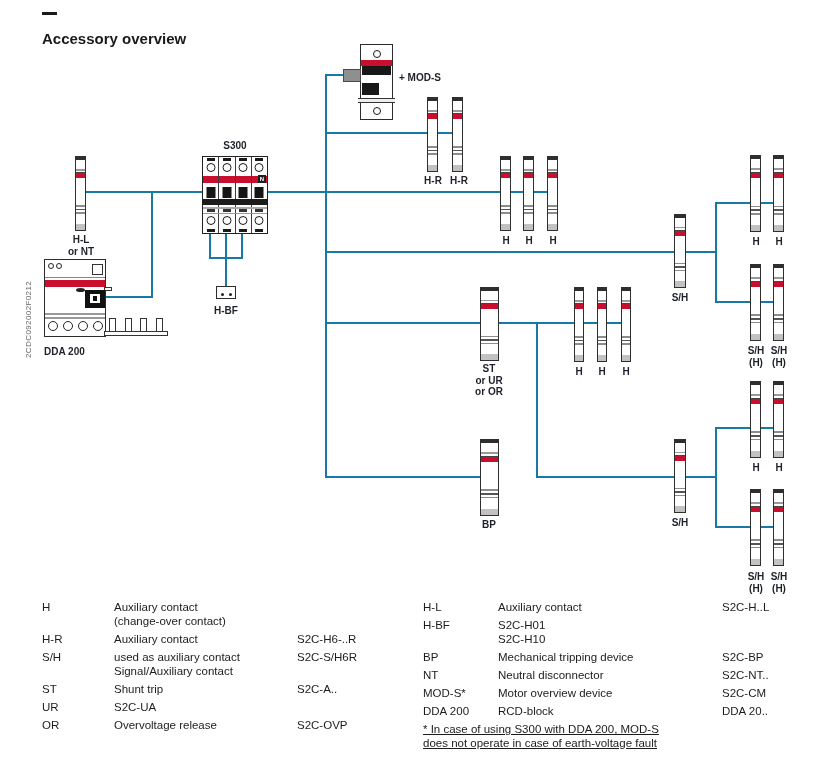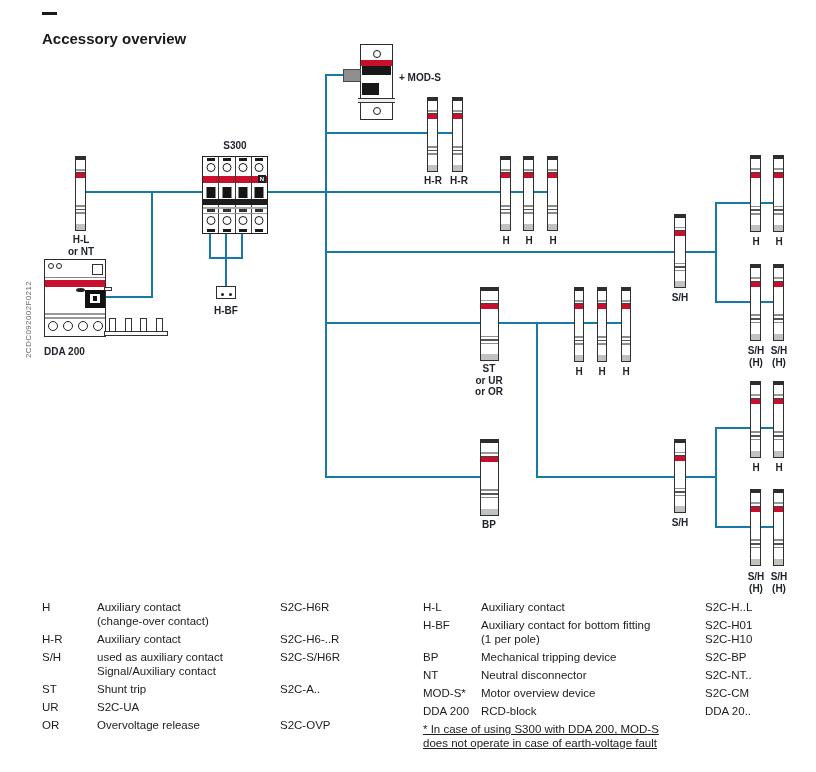--- a/index.html
+++ b/index.html
@@ -90,21 +90,21 @@
   .title{position:absolute;left:42px;top:30px;font-size:15px;font-weight:600;color:#1a1a1a;}
   .side-code{position:absolute;left:24px;top:358px;transform:rotate(-90deg);transform-origin:0 0;
              font-size:8px;color:#666;letter-spacing:0.4px;white-space:nowrap;}
   
   .legend{position:absolute;top:600px;z-index:3;font-size:11.5px;line-height:14px;color:#1c1c1c;}
   .lg-left{left:42px;width:365px;}
   .lg-right{left:423px;width:385px;}
   .lrow{display:grid;margin-bottom:4px;}
   .lg-left .lrow{grid-template-columns:55px 183px 1fr;}
   .lg-right .lrow{grid-template-columns:58px 224px 1fr;}
-  .cell span{display:block;}
+  .cell span{display:block;margin-left:17px;}
   .cell span:empty{display:none;}
   .footnote{margin-top:0;text-decoration:underline;}
   .footnote span{display:block;}
 </style>
 </head>
 <body>
 
 <div class="stage">
 
   <div class="dash"></div>
@@ -288,24 +288,20 @@
     <span>(H)</span>
   </div>
 
   <div class="legend lg-left">
     <div class="lrow">
       <div class="cell">H</div>
       <div class="cell">
         <span>Auxiliary contact</span>
         <span>(change-over contact)</span>
       </div>
-      <div class="cell">
-        <span>S2C-H6R</span>
-
-      </div>
     </div>
     <div class="lrow">
       <div class="cell">H-R</div>
       <div class="cell">
         <span>Auxiliary contact</span>
 
       </div>
       <div class="cell">
         <span>S2C-H6-..R</span>
 
@@ -360,24 +356,20 @@
         <span>Auxiliary contact</span>
 
       </div>
       <div class="cell">
         <span>S2C-H..L</span>
 
       </div>
     </div>
     <div class="lrow">
       <div class="cell">H-BF</div>
-      <div class="cell">
-        <span>Auxiliary contact for bottom fitting</span>
-        <span>(1 per pole)</span>
-      </div>
       <div class="cell">
         <span>S2C-H01</span>
         <span>S2C-H10</span>
       </div>
     </div>
     <div class="lrow">
       <div class="cell">BP</div>
       <div class="cell">
         <span>Mechanical tripping device</span>
 

